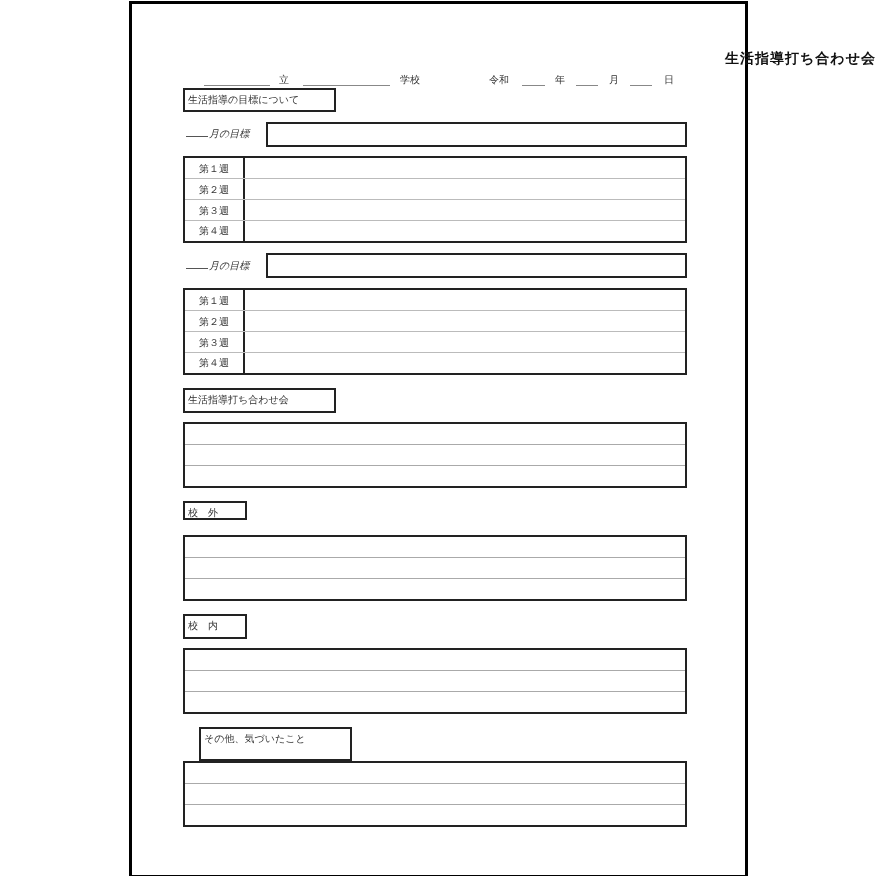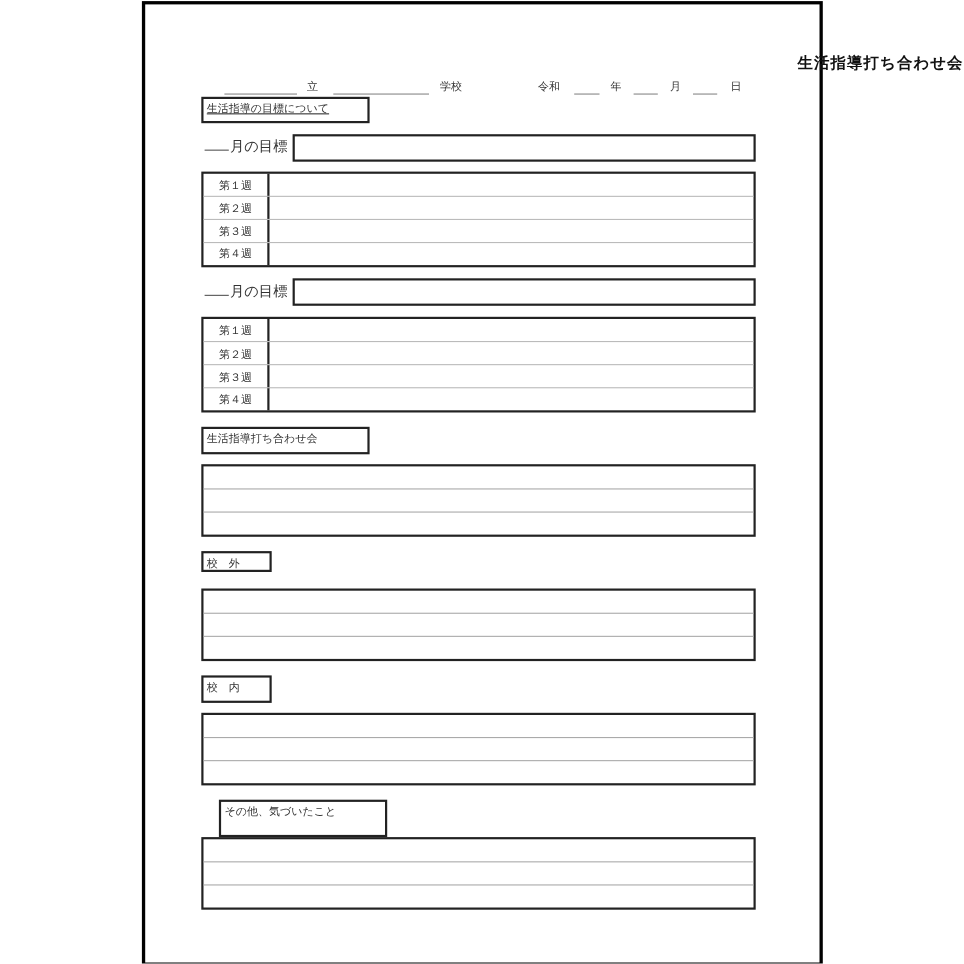--- a/index.html
+++ b/index.html
@@ -8,21 +8,21 @@
   .page { position: absolute; left: 129px; top: 1px; width: 613px; height: 871px;
           border: 3px solid #000; background: #fff; box-sizing: content-box; }
   .abs { position: absolute; }
   .title { left: 0; width: 876px; top: 46px; text-align: right; font-size: 14px;
            font-weight: bold; color: #111; letter-spacing: 1px; line-height: 24px; }
   .meta { font-size: 10px; color: #333; line-height: 12px; top: 74px; }
   .uline { border-bottom: 1px solid #888; height: 0; top: 85px; }
   .label-box { border: 2px solid #222; background: #fff; box-sizing: border-box;
                font-size: 10px; line-height: 20px; padding-left: 3px; color: #333;
                white-space: nowrap; }
-  .goal-label { font-size: 13px; color: #333; line-height: 14px; white-space: nowrap; }
+  .goal-label { font-size: 10px; color: #333; line-height: 14px; white-space: nowrap; font-style: italic; }
   .goal-label .blank { display: inline-block; width: 22px; border-bottom: 1px solid #555;
                        height: 9px; vertical-align: baseline; margin-right: 1px; }
   .goal-box { border: 2px solid #222; box-sizing: border-box; background: #fff; }
   .week-table { border: 2px solid #222; box-sizing: border-box; background: #fff; }
   .week-row { position: absolute; left: 0; right: 12px; display: flex; }
   .week-row .wlabel { width: 60px; border-right: 2px solid #222; font-size: 10px;
                       color: #333; text-align: center; box-sizing: border-box;
                       display: flex; align-items: center; justify-content: center; }
   .week-row .wcell { flex: 1; }
   .hline { position: absolute; left: 0; right: 0; height: 0; border-top: 1px solid #bbb; }
@@ -41,21 +41,21 @@
 <div class="abs uline" style="left:303px;width:87px;"></div>
 <div class="abs meta" style="left:400px;">学校</div>
 <div class="abs meta" style="left:489px;">令和</div>
 <div class="abs uline" style="left:522px;width:23px;"></div>
 <div class="abs meta" style="left:555px;">年</div>
 <div class="abs uline" style="left:576px;width:22px;"></div>
 <div class="abs meta" style="left:609px;">月</div>
 <div class="abs uline" style="left:630px;width:22px;"></div>
 <div class="abs meta" style="left:664px;">日</div>
 
-<div class="abs label-box" style="left:183px;top:88px;width:153px;height:24px;text-decoration:underline;">生活指導の目標について</div>
+<div class="abs label-box" style="left:183px;top:88px;width:153px;height:24px;">生活指導の目標について</div>
 
 <div class="abs goal-label" style="left:186px;top:127px;"><span class="blank"></span><span>月の目標</span></div>
 <div class="abs goal-box" style="left:266px;top:122px;width:421px;height:25px;"></div>
 
 <div class="abs week-table" style="left:183px;top:156px;width:504px;height:87px;">
   <div class="week-row" style="top:0;height:21px;">
     <div class="wlabel">第１週</div>
     <div class="wcell"></div>
   </div>
   <div class="hline" style="top:20px;"></div>

